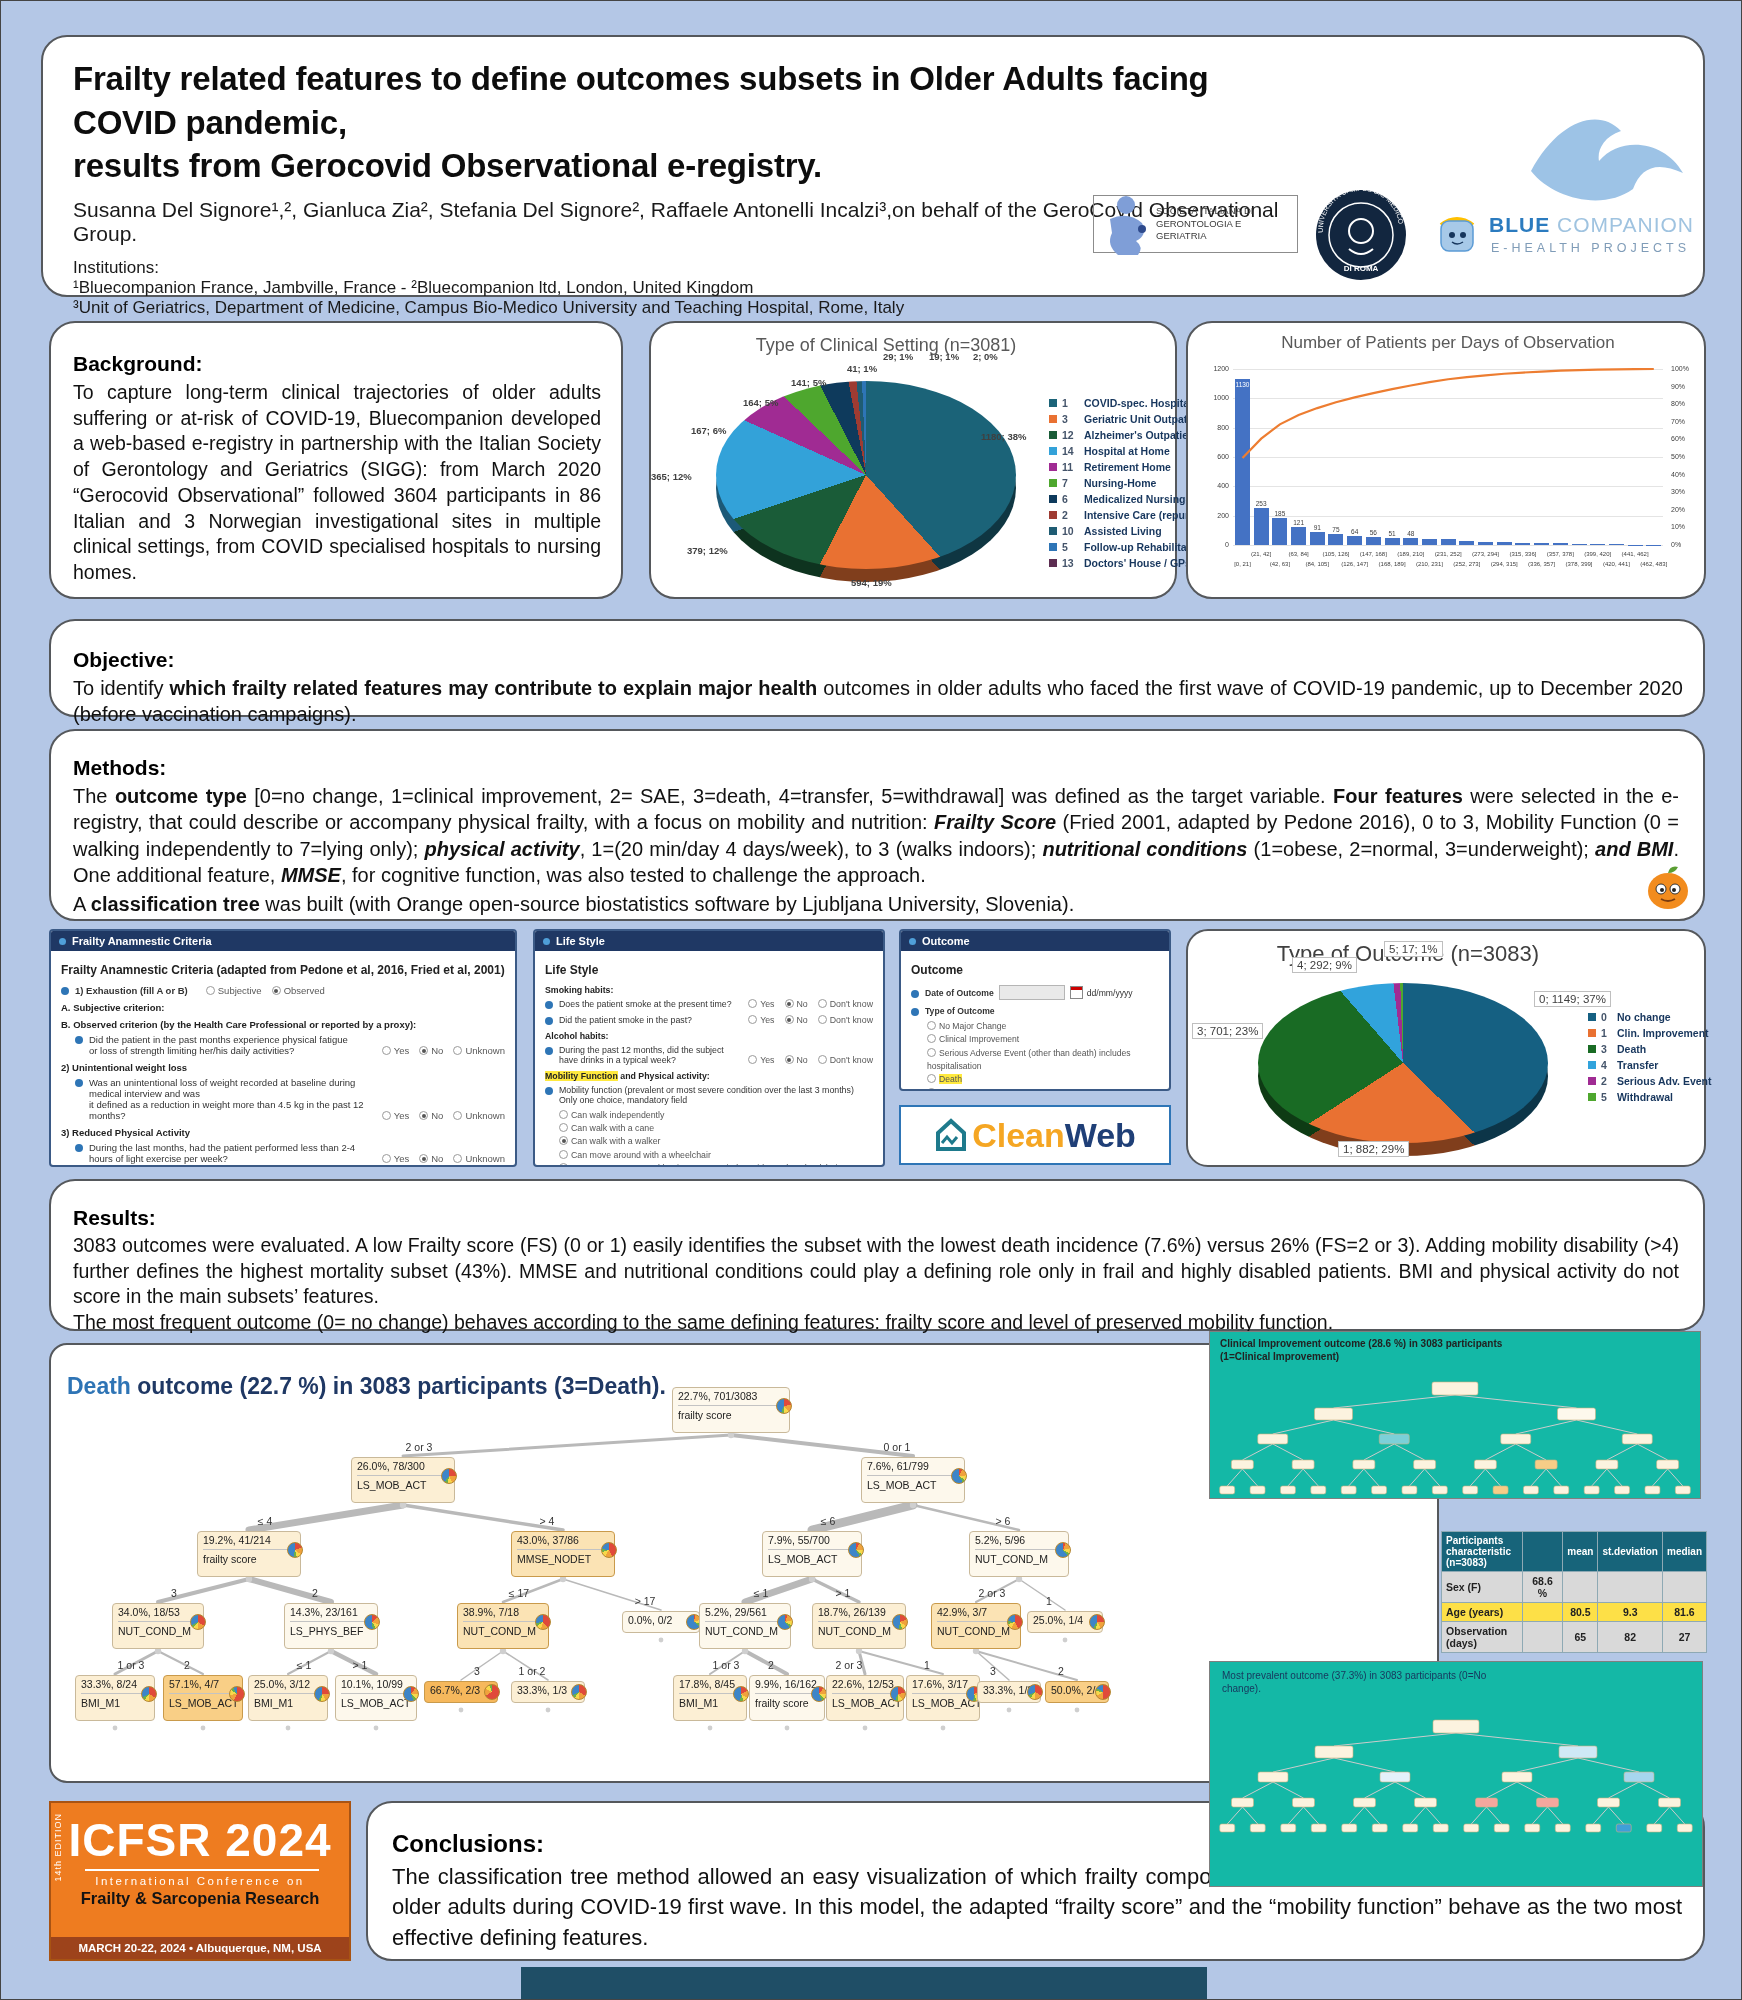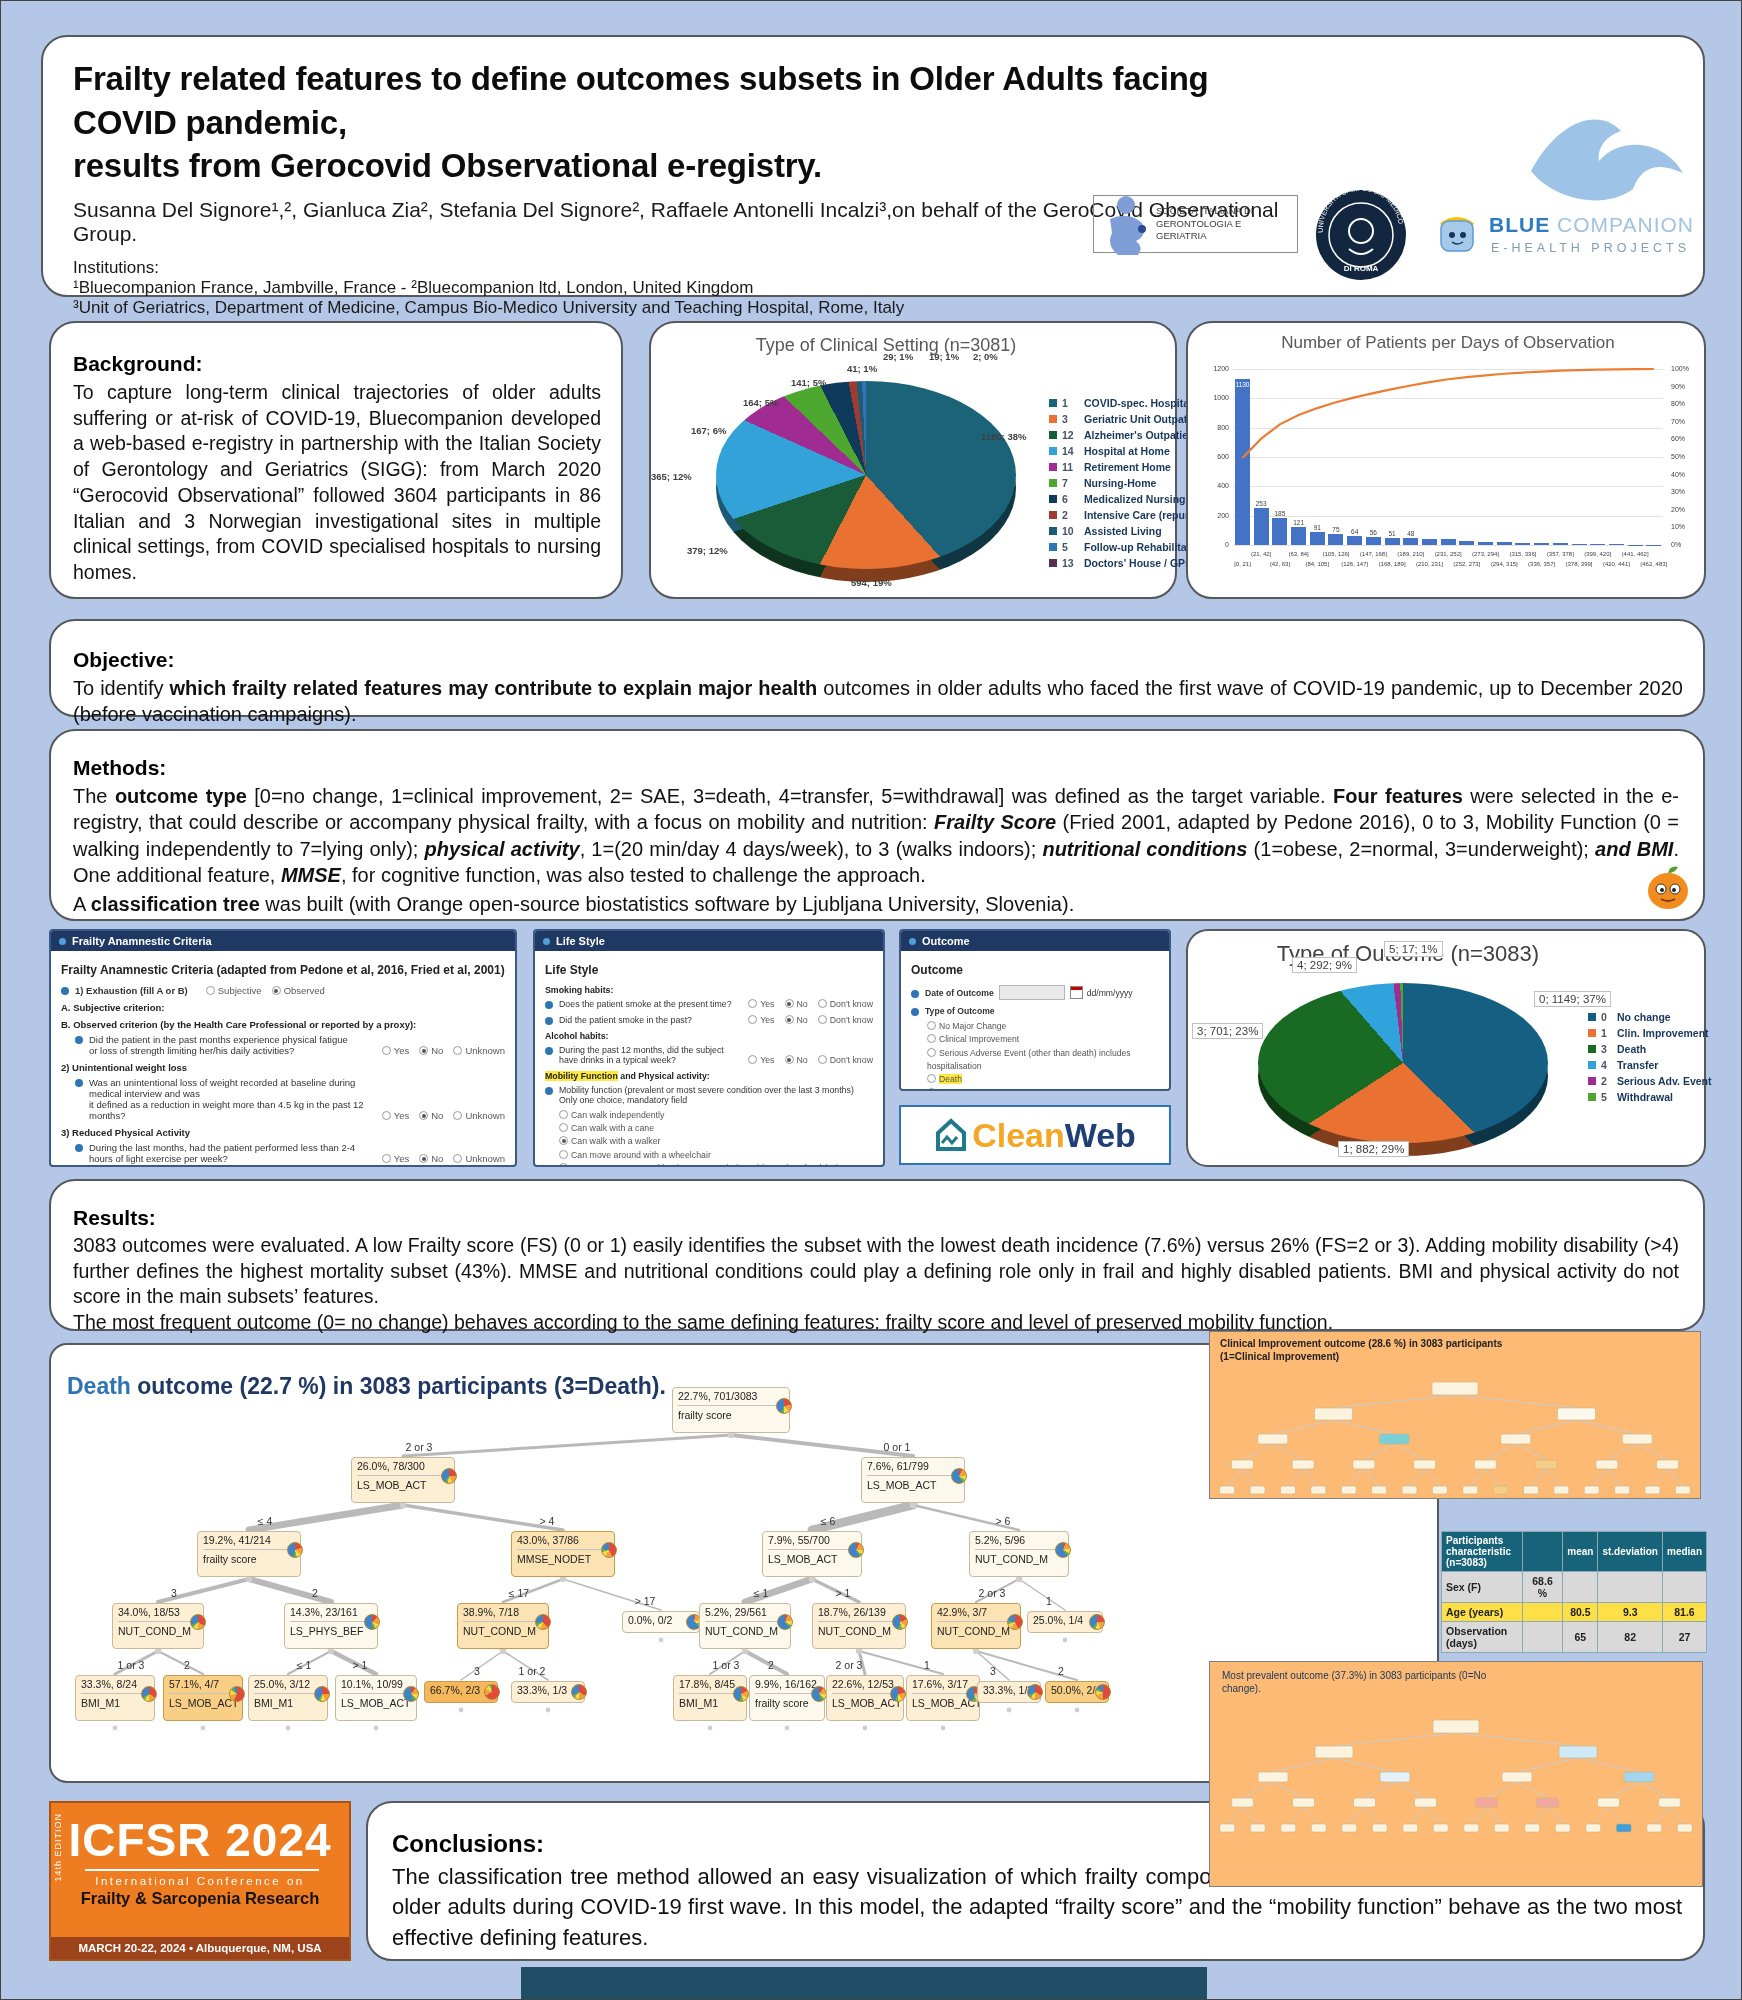--- a/index.html
+++ b/index.html
@@ -42,21 +42,21 @@
   .radio.sel::after{content:'';position:absolute;left:1.5px;top:1.5px;width:4px;height:4px;border-radius:50%;background:#555;}
   .opt{margin-left:10px;color:#595959;white-space:nowrap;}
   .fsec{font-weight:bold;color:#222;margin:6px 0 4px 0;}
   .hl{background:#ffe93e;}
   
   .tnode{position:absolute;border:1px solid #c9b99a;border-radius:4px;box-sizing:border-box;font-size:10.5px;color:#222;padding:2px 5px;background:#fdf8ec;}
   .tstat{white-space:nowrap;}
   .tfeat{border-top:1px solid #c3c3c3;margin-top:3px;padding-top:3px;white-space:nowrap;}
   .npie{position:absolute;width:16px;height:16px;border-radius:50%;border:1px solid #b5862f;box-sizing:border-box;}
   .blabel{position:absolute;font-size:10.5px;color:#333;transform:translateX(-50%);white-space:nowrap;}
-  .inset{position:absolute;background:#fdba74;border:1px solid #7f7f7f;box-sizing:border-box;z-index:5;}
+  .inset{position:absolute;background:#14b8a6;border:1px solid #7f7f7f;box-sizing:border-box;z-index:5;}
   .insettitle{position:absolute;font-size:10px;color:#17365d;line-height:1.25;}
   
   .ptable{position:absolute;border-collapse:collapse;font-size:10.5px;background:#fff;z-index:6;}
   .ptable td,.ptable th{border:1px solid #8ea9b4;padding:3px 4px;}
   .ptable th{background:#17647a;color:#fff;text-align:left;font-size:10px;}
   .ptable td{text-align:center;color:#222;font-weight:bold;}
   .ptable td.lbl{text-align:left;}
   
   .icfsr{position:absolute;background:#ee7c20;border:2px solid #a85313;box-sizing:border-box;overflow:hidden;}
   .icfsr .edition{position:absolute;left:2px;top:10px;color:#fff;font-size:9px;writing-mode:vertical-rl;transform:rotate(180deg);letter-spacing:1px;}

